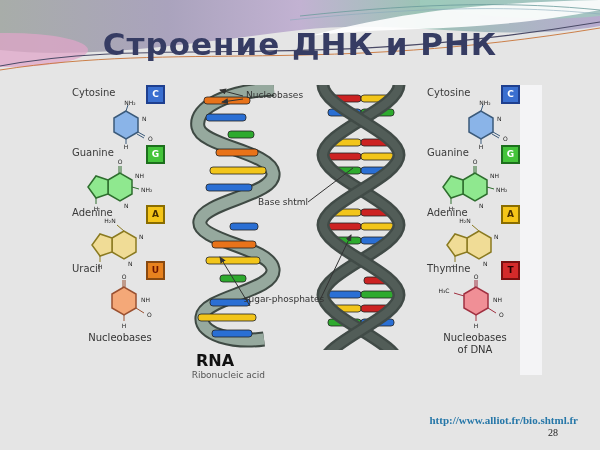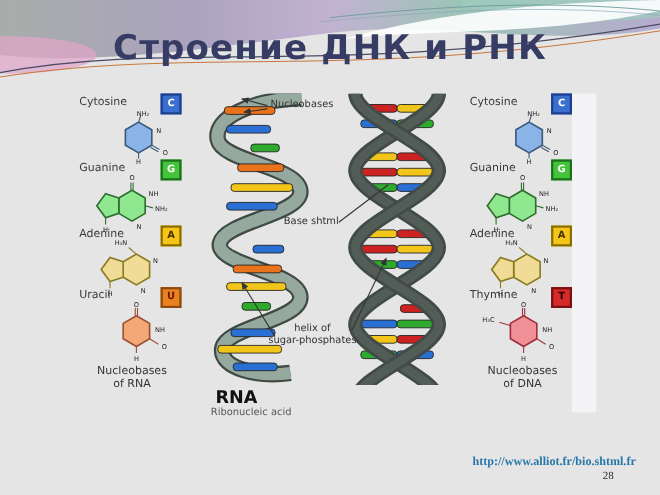--- a/index.html
+++ b/index.html
@@ -108,21 +108,20 @@
     <line x1="48" y1="35" x2="56" y2="40" stroke="#9a5030" stroke-width="1"></line>
     <line x1="36" y1="42" x2="36" y2="48" stroke="#9a5030" stroke-width="1"></line>
     <text class="atom" x="36" y="6" text-anchor="middle">O</text>
     <text class="atom" x="53" y="29">NH</text>
     <text class="atom" x="59" y="44">O</text>
     <text class="atom" x="36" y="55" text-anchor="middle">H</text>
   </svg>
 
   <div class="abs colcap" style="left:65px;top:332px;width:110px;">
     <div>Nucleobases</div>
-    <div>of RNA</div>
   </div>
 
   <div class="abs base-name" style="left:427px;top:87px;">Cytosine</div>
   <div class="abs badge badge-c" style="left:501px;top:85px;">C</div>
   <svg class="abs" style="left:443px;top:97px;" width="80" height="52" viewBox="0 0 80 52">
     <polygon points="38,14 26,21 26,35 38,42 50,35 50,21" fill="#8ab4e8" stroke="#3b5a7a" stroke-width="1.5"></polygon>
     <line x1="38" y1="14" x2="40" y2="8" stroke="#3b5a7a" stroke-width="1"></line>
     <line x1="50" y1="35" x2="57" y2="39" stroke="#3b5a7a" stroke-width="1"></line>
     <line x1="49" y1="37" x2="56" y2="41" stroke="#3b5a7a" stroke-width="1"></line>
     <line x1="38" y1="42" x2="38" y2="47" stroke="#3b5a7a" stroke-width="1"></line>
@@ -243,21 +242,20 @@
     <line x1="183" y1="11" x2="160" y2="5" stroke="#333" stroke-width="1" marker-end="url(#ah)"></line>
     <line x1="183" y1="14" x2="162" y2="17" stroke="#333" stroke-width="1" marker-end="url(#ah)"></line>
     <line x1="248" y1="117" x2="293" y2="83" stroke="#333" stroke-width="1"></line>
     <line x1="190" y1="221" x2="160" y2="172" stroke="#333" stroke-width="1" marker-end="url(#ah)"></line>
     <line x1="260" y1="215" x2="291" y2="150" stroke="#333" stroke-width="1" marker-end="url(#ah)"></line>
   </svg>
 
   <div class="abs ann-label" style="left:246px;top:90px;">Nucleobases</div>
   <div class="abs ann-label" style="left:258px;top:197px;">Base shtml</div>
   <div class="abs ann-label" style="left:224px;top:294px;width:120px;text-align:center;line-height:11px;">
-    <div>helix of</div>
     <div>sugar-phosphates</div>
   </div>
 
   <div class="abs" style="left:165px;top:351px;width:100px;">
     <div class="strand-abbr">RNA</div>
     <div class="strand-sub">Ribonucleic acid</div>
   </div>
   <div class="abs" style="left:302px;top:351px;width:110px;">
   </div>
 

